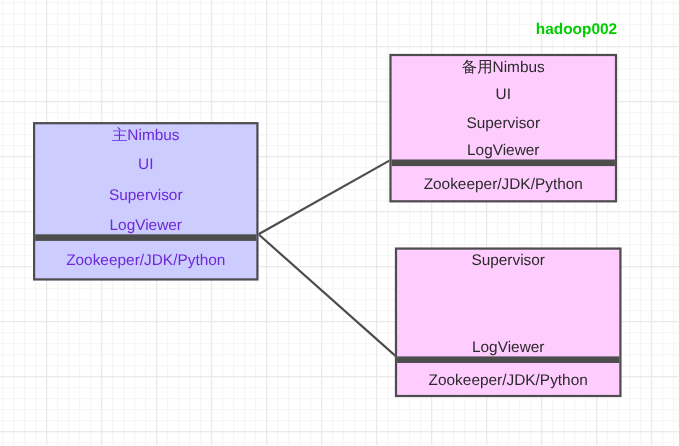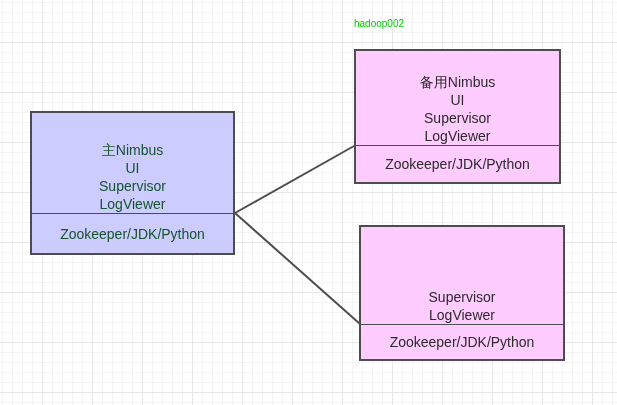--- a/index.html
+++ b/index.html
@@ -34,59 +34,59 @@
     border: 2px solid #4d4d4d;
     display: flex;
     flex-direction: column;
     font-size: 14px;
     color: #2b2b2b;
     text-align: center;
   }
   .node-top {
     display: flex;
     flex-direction: column;
-    justify-content: flex-end;
+    justify-content: space-between;
     line-height: 18px;
     flex: 0 0 auto;
   }
   .node-bottom {
-    border-top: 1px solid #8b5cf6;
+    border-top: 6px solid #8b5cf6;
     flex: 1 1 auto;
     display: flex;
     align-items: center;
     justify-content: center;
     line-height: 16px;
   }
   .node1 { left: 30px;  top: 111px; width: 205px; height: 144px; }
   .node1 .node-top { height: 100px; }
   .node2 { left: 354px; top: 49px;  width: 207px; height: 135px; }
   .node2 .node-top { height: 94px; }
   .node3 { left: 359px; top: 225px; width: 206px; height: 136px; }
   .node3 .node-top { height: 97px; }
   .node-label {
     position: absolute;
-    font-size: 10px;
-    font-weight: normal;
-    text-align: left;
+    font-size: 14px;
+    font-weight: bold;
+    text-align: right;
   }
   .label1 { left: 30px;  top: 263px; width: 205px; }
   .label2 { left: 354px; top: 18px;  width: 207px; }
   .label3 { left: 359px; top: 370px; width: 206px; }
 </style>
 </head>
 <body>
 
 <div class="canvas">
 
   <svg class="edges" viewBox="0 0 617 405">
     <line class="edge-line" x1="235" y1="213" x2="354" y2="146" stroke-width="2" stroke="#4d4d4d"></line>
     <line class="edge-line" x1="235" y1="213" x2="360" y2="324" stroke-width="2" stroke="#4d4d4d"></line>
   </svg>
 
-  <div class="node node1" style="background-color: rgb(204, 204, 255); border-color: rgb(77, 77, 77); color: #14532d;">
+  <div class="node node1" style="background-color: rgb(204, 204, 255); border-color: rgb(77, 77, 77); color: #6d28d9;">
     <div class="node-top">
       <div>主Nimbus</div>
       <div>UI</div>
       <div>Supervisor</div>
       <div>LogViewer</div>
     </div>
     <div class="node-bottom" style="border-top-color: rgb(77, 77, 77);">Zookeeper/JDK/Python</div>
   </div>
 
   <div class="node node2" style="background-color: rgb(255, 204, 255); border-color: rgb(77, 77, 77); color: rgb(43, 43, 43);">

